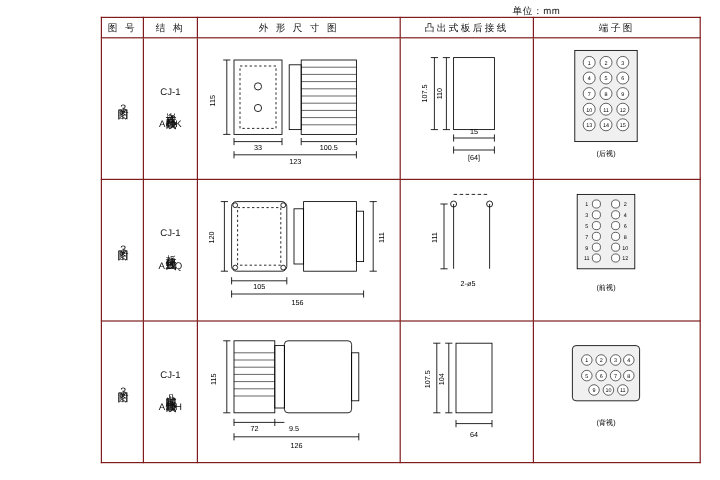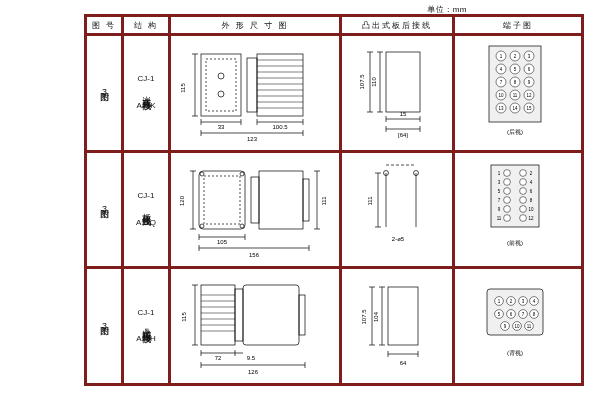--- a/index.html
+++ b/index.html
@@ -12,21 +12,21 @@
 
   .unit{
     position:absolute;right:14px;top:4px;font-size:8px;letter-spacing:.5px;
   }
 
   table.main{
     position:absolute;left:84px;top:14px;width:500px;height:372px;
     border-collapse:collapse;table-layout:fixed;
   }
   table.main td,table.main th{
-    border:3px solid #7f1d1d;padding:0;vertical-align:middle;text-align:center;
+    border:1px solid #7f1d1d;padding:0;vertical-align:middle;text-align:center;
     font-weight:normal;font-size:8px;
   }
   thead td{height:16px;font-size:8.5px;letter-spacing:2px;}
   .c-no{width:34px;}
   .c-struct{width:44px;}
   .c-outline{width:168px;}
   .c-hole{width:110px;}
   .c-term{width:auto;}
 
   .rowbody td{height:112px;}

